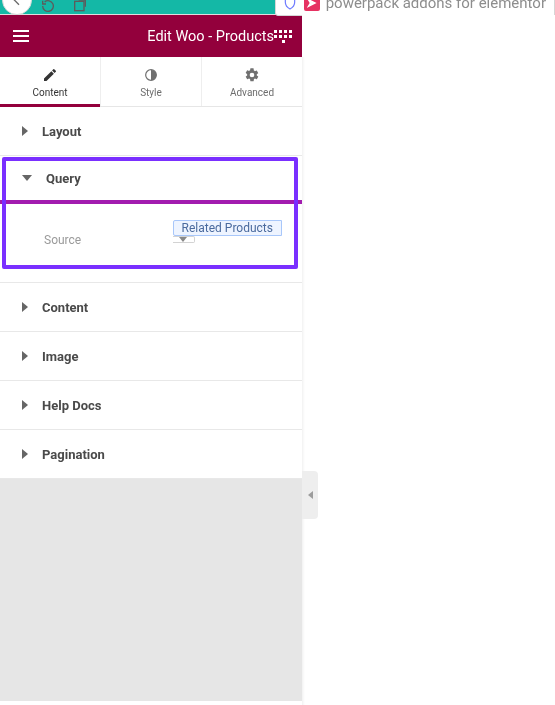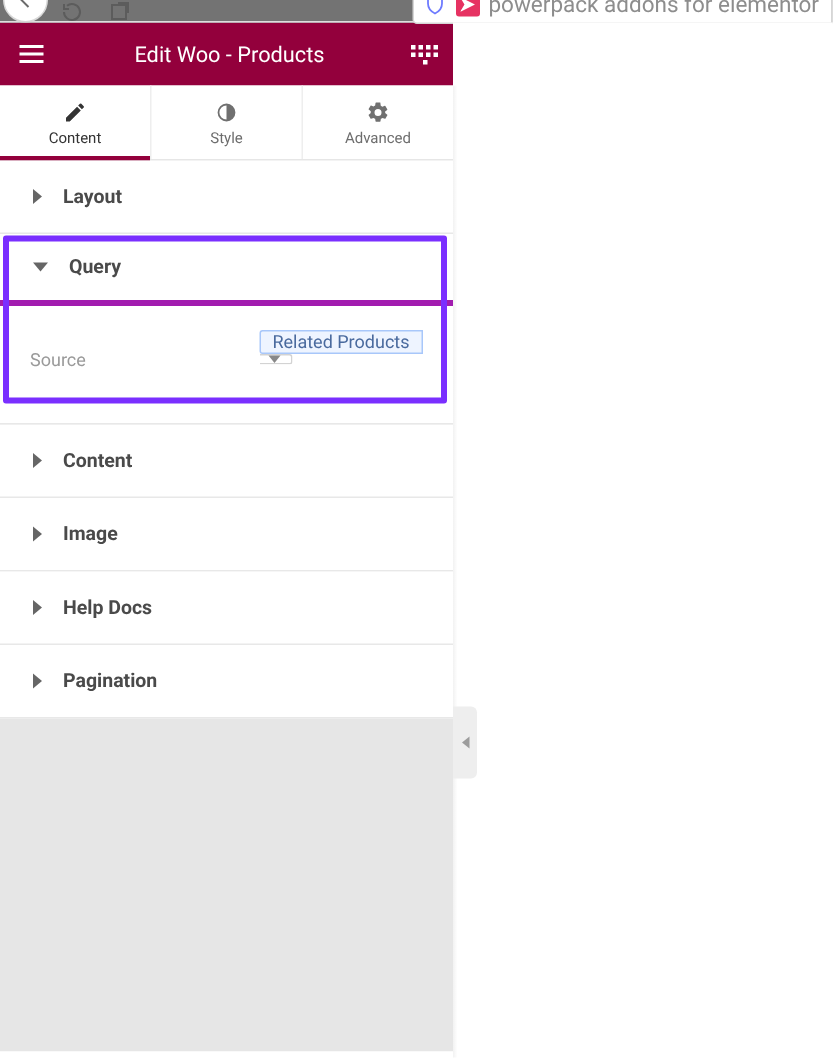--- a/index.html
+++ b/index.html
@@ -1,23 +1,23 @@
 <!DOCTYPE html>
 <html><head>
 <meta charset="utf-8">
 <style>
   * { box-sizing: border-box; margin: 0; padding: 0; font-family: -apple-system, BlinkMacSystemFont, "Segoe UI", Roboto, Arial, sans-serif; }
   html, body { width: 555px; height: 705px; overflow: hidden; background: #fff; }
 
   
   .browser-bar {
     height: 15px;
-    background: #737373;
-    display: flex;
-    align-items: flex-start;
+    background: #14b8a6;
+    display: flex;
+    align-items: flex-end;
     padding: 0 4px;
     border-bottom: 1px solid #dedede;
     position: relative;
   }
   .nav-circle {
     width: 30px; height: 30px;
     border-radius: 50%;
     background: #fff;
     border: 1px solid #d8d8d8;
     display: flex; align-items: center; justify-content: center;
@@ -81,21 +81,21 @@
     color: #fff;
     display: flex;
     align-items: center;
     justify-content: space-between;
     padding: 0 10px;
   }
   .el-header .title {
     font-size: 14.5px;
     font-weight: 400;
     flex: 1;
-    text-align: center;
+    text-align: right;
   }
   .hamburger, .apps {
     width: 22px; height: 22px;
     display: flex; flex-direction: column; justify-content: center; align-items: center;
     cursor: pointer;
   }
   .hamburger span {
     display: block; width: 16px; height: 2px; background: #fff; margin: 1.5px 0;
   }
   .apps {
@@ -176,20 +176,21 @@
 
   .section .body {
     padding: 16px 20px 22px;
     display: flex;
     align-items: center;
     justify-content: space-between;
   }
   .field-label {
     font-size: 12px;
     color: #9a9a9a;
+    margin-left: 24px;
   }
   .select-wrap {
     display: flex;
     align-items: stretch;
     height: 40px;
     flex-direction: column;
   }
   .select-display {
     border: 1px solid #a8c7fa;
     background: #eef4ff;

